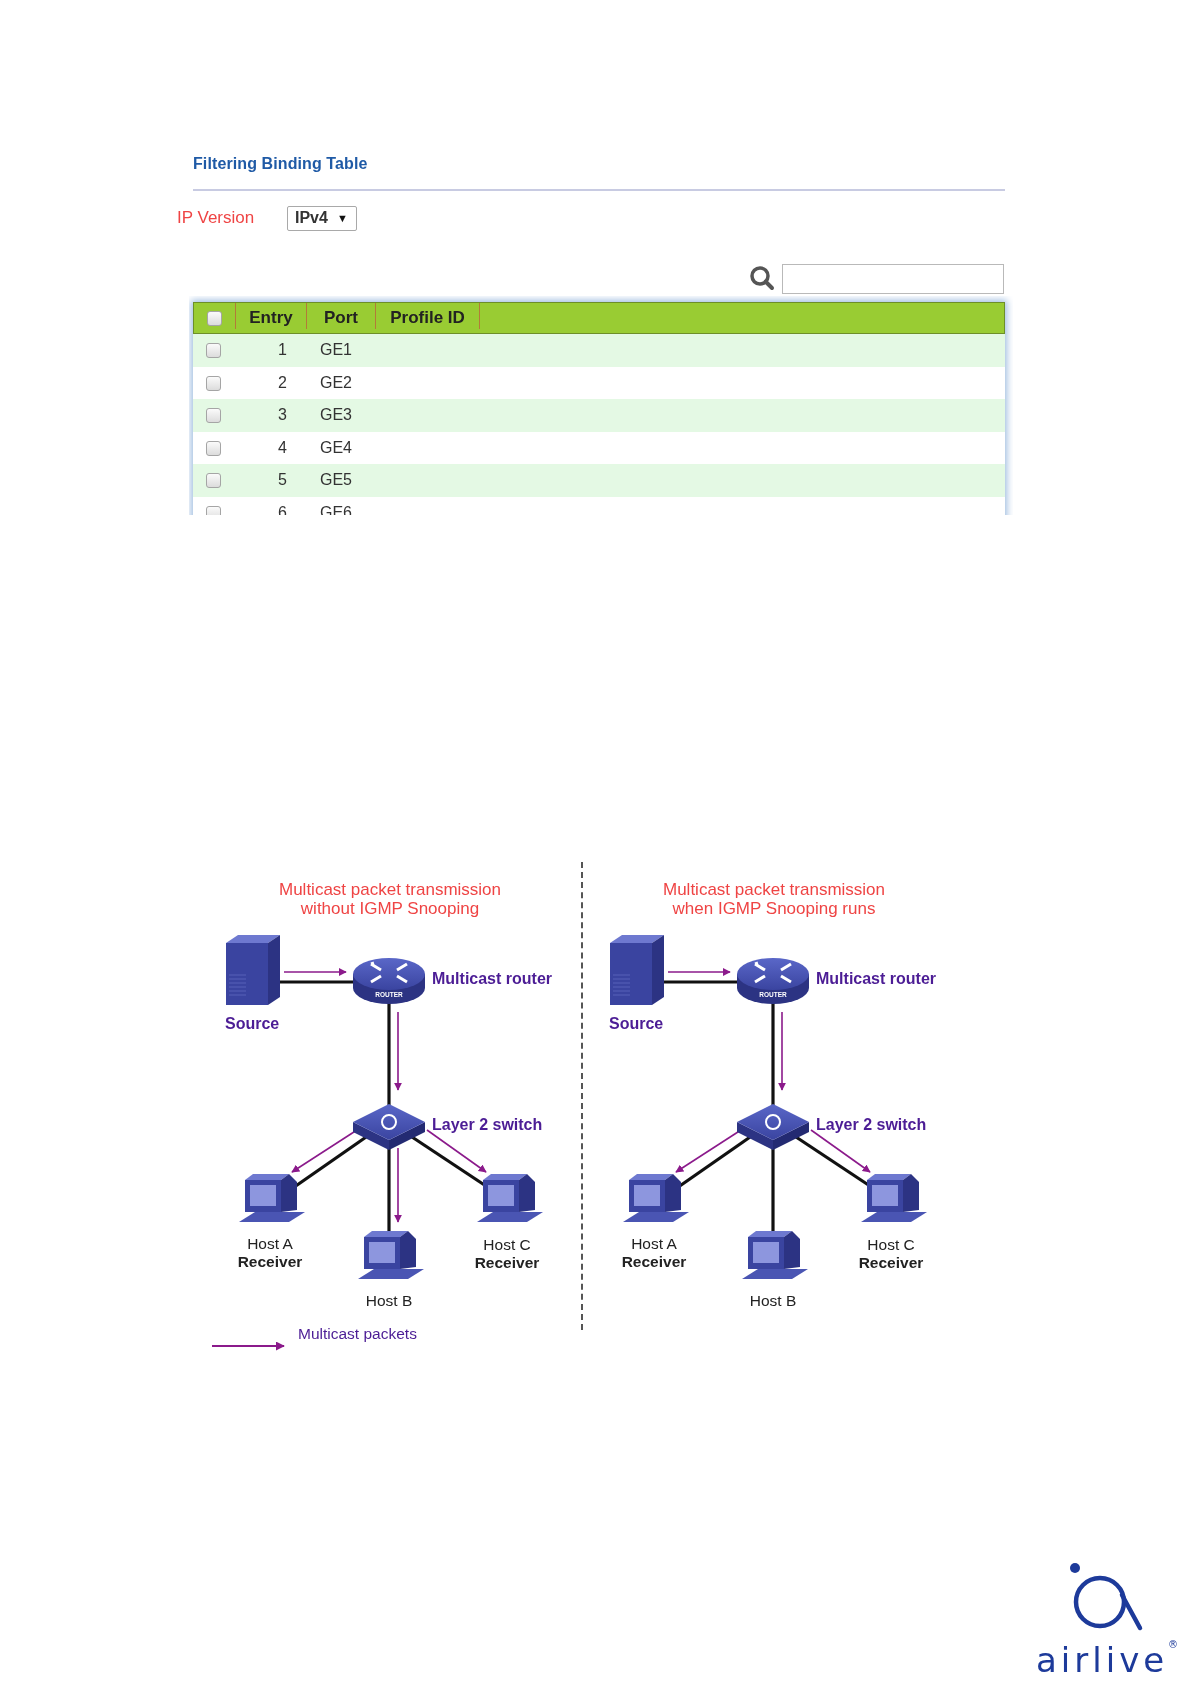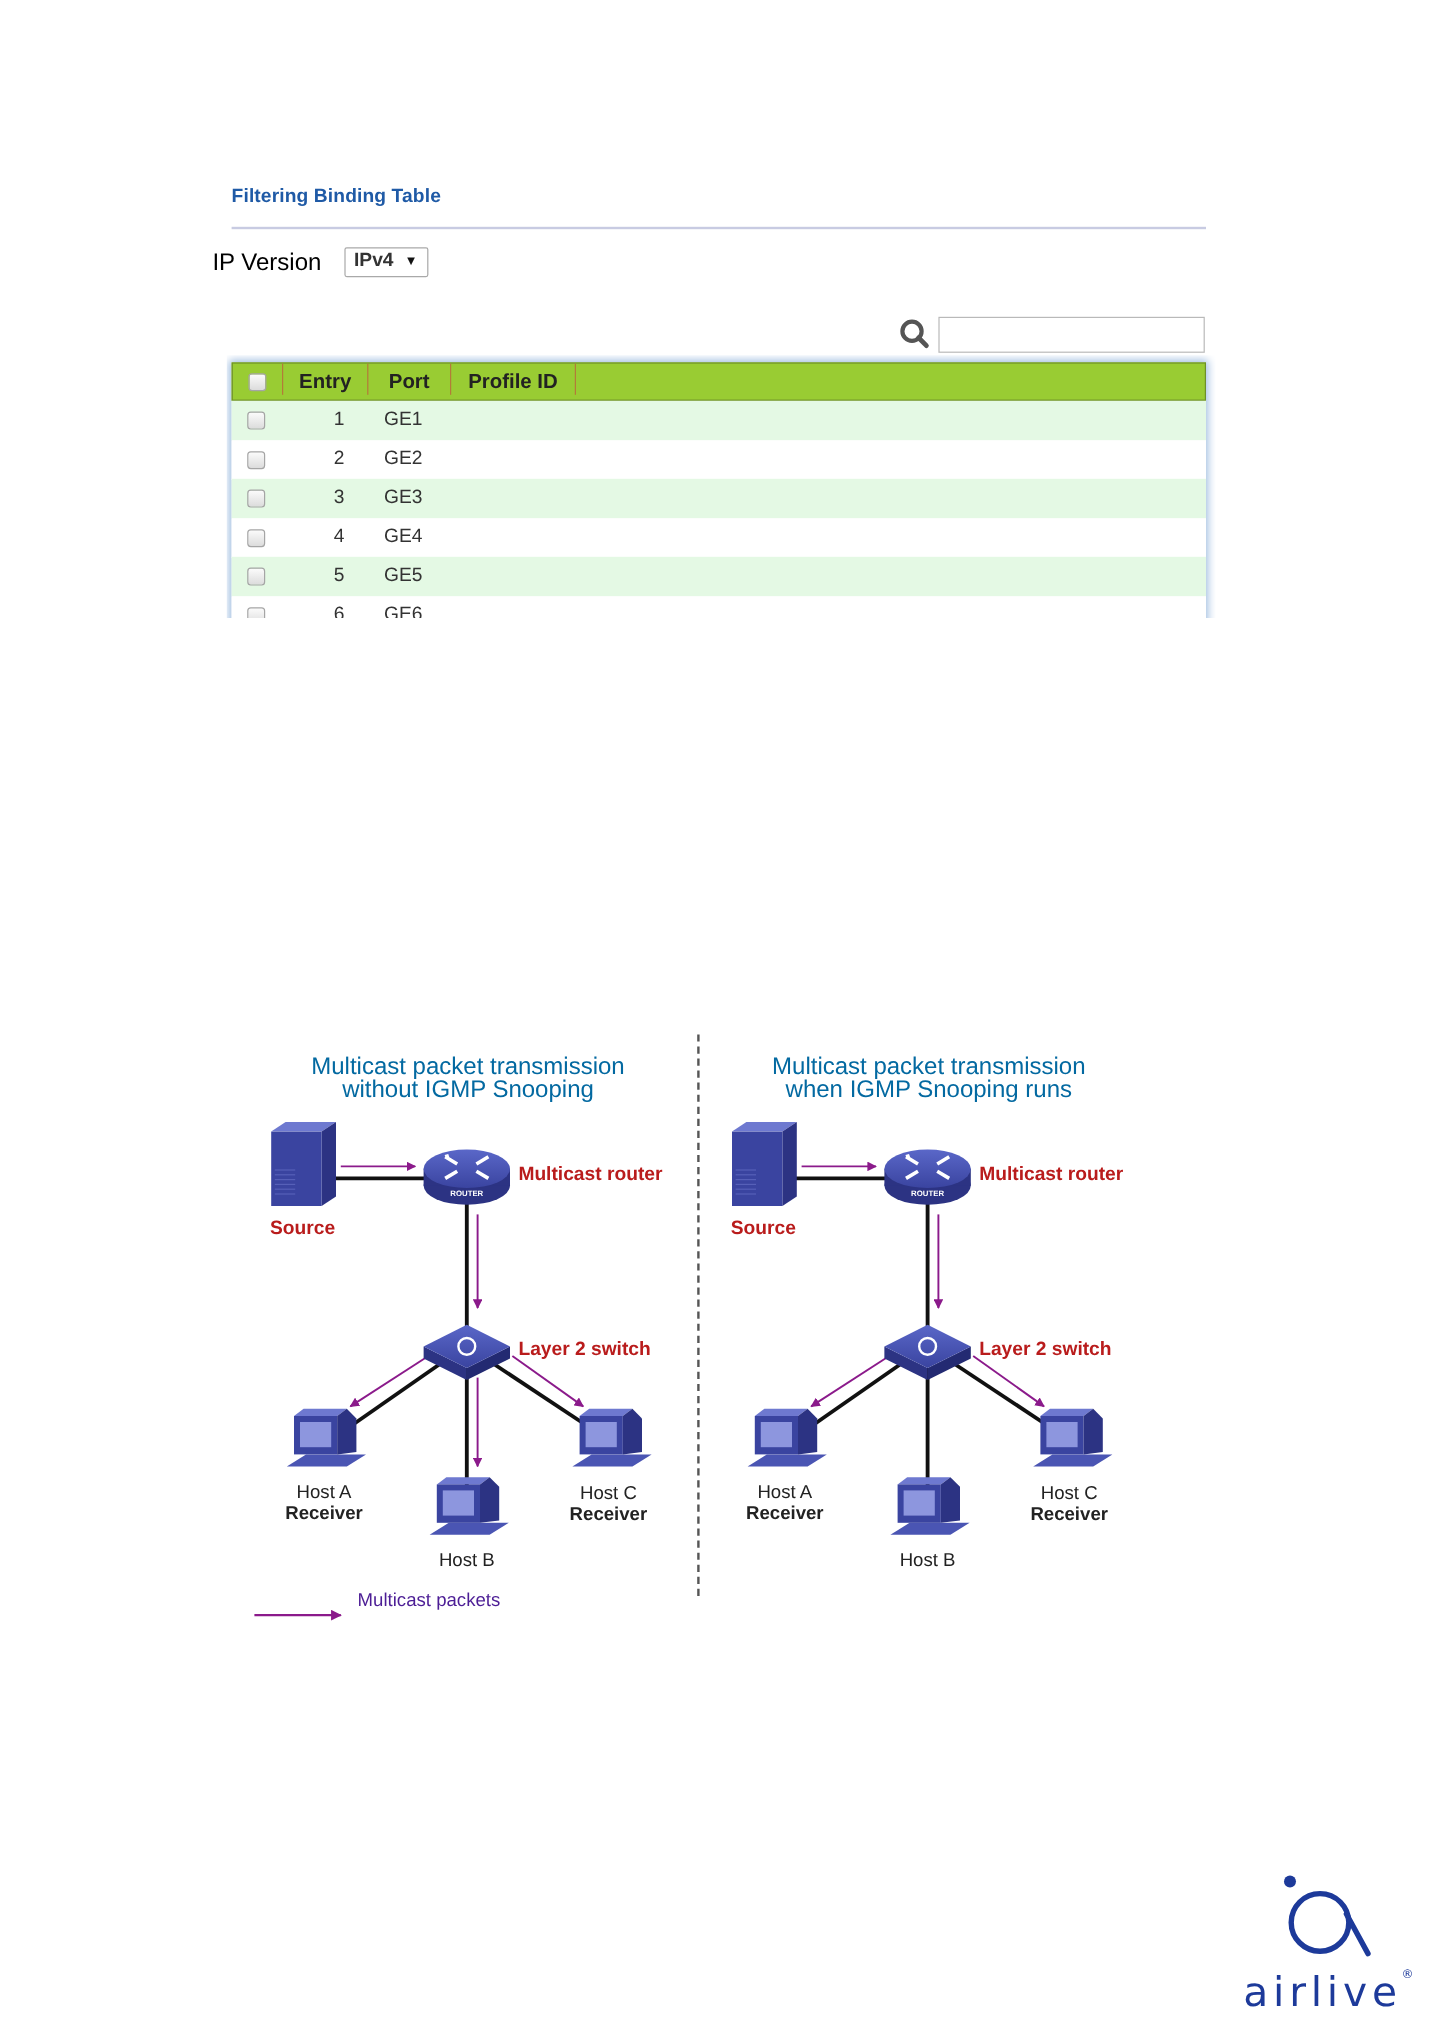--- a/index.html
+++ b/index.html
@@ -3,21 +3,21 @@
 <meta charset="utf-8">
 <style>
   html, body { margin:0; padding:0; background:#ffffff; }
   body { width:1191px; height:1684px; position:relative; overflow:hidden;
          font-family:"Liberation Sans", sans-serif; color:#222; }
   .abs { position:absolute; }
 
   
   .page-title { left:193px; top:155px; font-size:16px; font-weight:bold; color:#1f5aa6; letter-spacing:0.1px; }
   .title-rule { left:193px; top:189px; width:812px; height:0; border-top:2px solid #c8cbe2; }
-  .ipver-label { left:177px; top:208px; font-size:20px; color:#000000; }
+  .ipver-label { left:177px; top:208px; font-size:17px; color:#ef4444; }
   .ipver-select { left:287px; top:206px; width:70px; height:25px; border:1px solid #a9a9a9; border-radius:2px;
                   box-sizing:border-box; background:#fff; font-size:16px; color:#333; padding:2px 0 0 7px;font-weight:bold; }
   .ipver-select .arrow { position:absolute; right:8px; top:5px; font-size:11px; color:#111; }
   .search-icon { left:748px; top:264px; width:28px; height:28px; }
   .search-input { left:782px; top:264px; width:222px; height:30px; box-sizing:border-box;
                   border:1px solid #b9b9b9; background:#fff; }
 
   .table-clip { left:189px; top:296px; width:824px; height:219px; overflow:hidden; }
   .table-wrap { position:absolute; left:4px; top:6px; width:812px; height:300px;
                 box-shadow:0 0 7px 2px #9fbde0; background:#fff; }
@@ -27,22 +27,22 @@
         color:#222; text-align:center; border-right:1px solid #b37b38; box-sizing:border-box; }
   .cb { position:absolute; width:15px; height:15px; border:1px solid #a5a5a5; border-radius:3px;
         background:linear-gradient(#fbfbfb,#dcdcdc); box-sizing:border-box; }
   .row { position:absolute; left:0; width:812px; height:33px; }
   .row.odd { background:#e4f9e4; }
   .row.even { background:#ffffff; }
   .row .entry { position:absolute; left:42px; width:52px; text-align:right; top:7px; font-size:16px; color:#333; }
   .row .port { position:absolute; left:127px; top:7px; font-size:16px; color:#333;text-align:right; }
 
   
-  .diag-title { font-size:20px; color:#0369a1; text-align:center; line-height:19px; width:300px; }
-  .lbl-bold { font-size:16px; font-weight:bold; color:#b91c1c; white-space:nowrap; }
+  .diag-title { font-size:17px; color:#ef4444; text-align:center; line-height:19px; width:300px; }
+  .lbl-bold { font-size:16px; font-weight:bold; color:#4c1d95; white-space:nowrap; }
   .lbl { font-size:15.5px; color:#222; white-space:nowrap; text-align:center; }
   .divider { left:581px; top:862px; width:0; height:468px; border-left:2px dashed #555; }
   .legend-text { left:298px; top:1325px; font-size:15.5px; color:#4c1d95; }
 </style>
 </head>
 <body>
 
 <div class="abs page-title">Filtering Binding Table</div>
 <div class="abs title-rule"></div>
 

